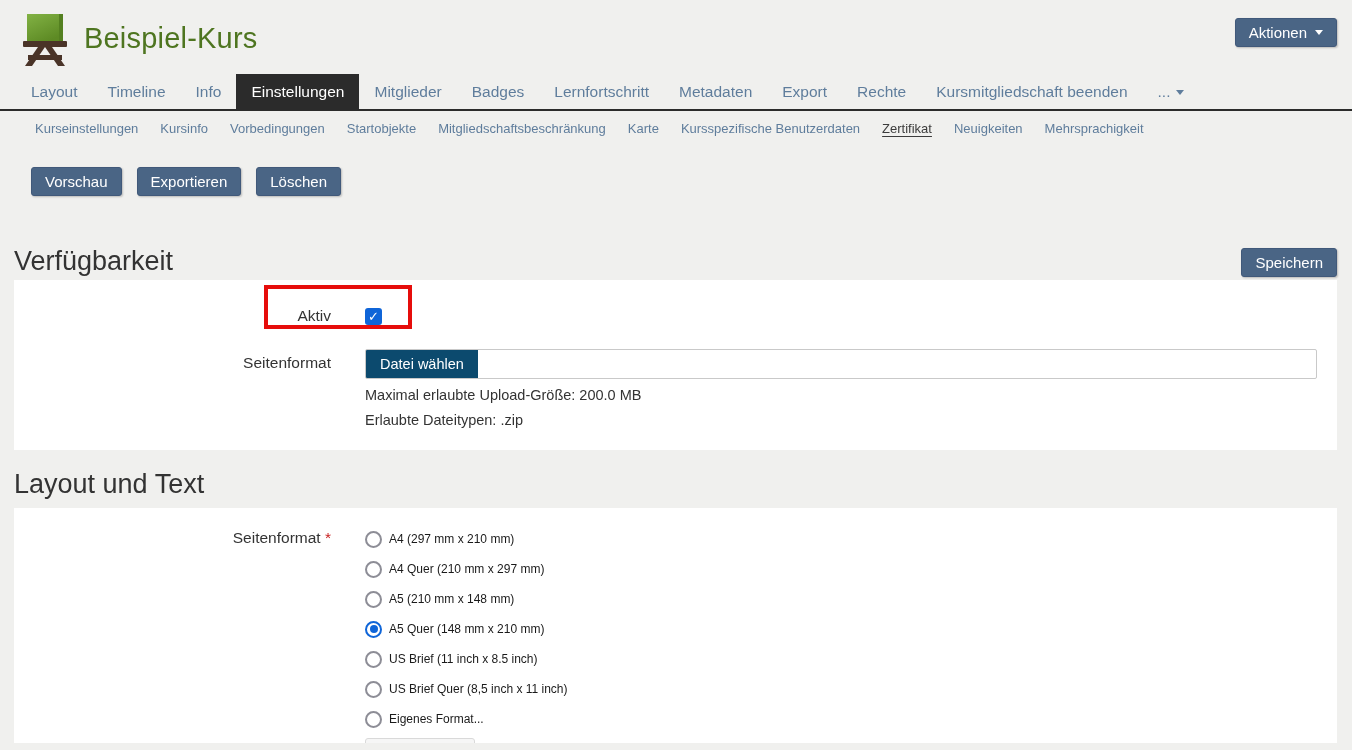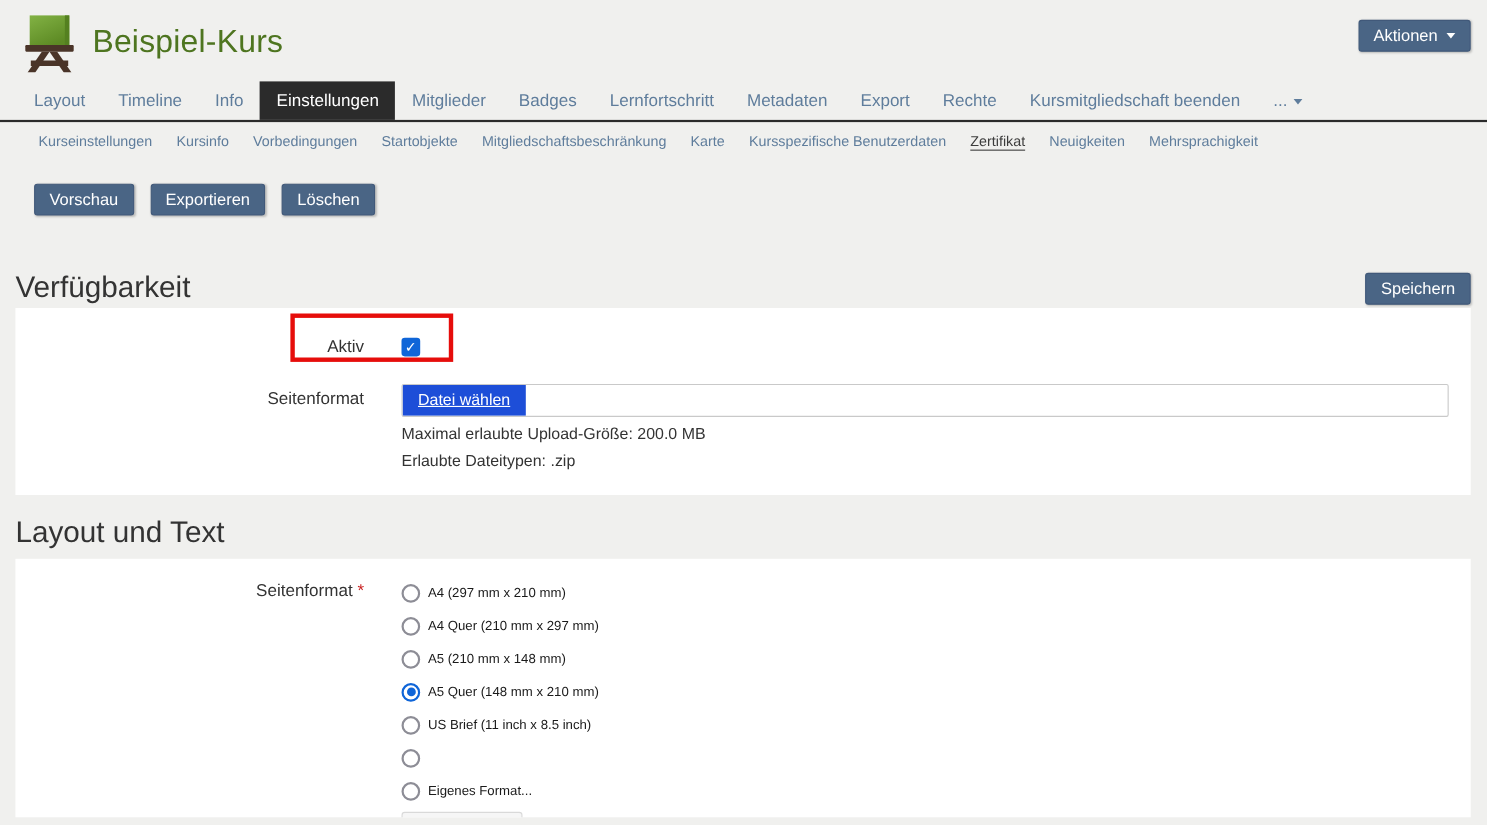--- a/index.html
+++ b/index.html
@@ -58,21 +58,21 @@
     display: inline-flex; align-items: center; justify-content: center;
     color: #fff; font-size: 13px; font-weight: bold; line-height: 1; cursor: pointer;
   }
   .annotation-box {
     position: absolute; left: 250px; top: 5px; width: 148px; height: 44px;
     border: 4px solid #e60d0b; pointer-events: none; z-index: 5;
   }
   
   .row-import { margin-top: 19px; }
   .filebox { display: flex; width: 952px; height: 30px; border: 1px solid #c9c9c9; background: #fff; border-radius: 2px; overflow: hidden; cursor: pointer; }
-  .filebtn { background: #1d4ed8; color: #fff; font-size: 14.5px; display: flex; align-items: center; padding: 0 14px; white-space: nowrap; text-decoration: underline; }
+  .filebtn { background: #0c4a6e; color: #fff; font-size: 14.5px; display: flex; align-items: center; padding: 0 14px; white-space: nowrap; }
   .file-value { flex: 1; }
   .hint { font-size: 14.5px; color: #333; margin-top: 7px; line-height: 18px; }
   .hint + .hint { margin-top: 7px; }
   
   .radio-group { display: flex; flex-direction: column; }
   .radio-option { display: flex; align-items: center; height: 30px; cursor: pointer; }
   .radio {
     width: 17px; height: 17px; border: 2px solid #8d8d96; border-radius: 50%;
     background: #fff; margin-right: 7px; position: relative; flex: 0 0 auto;
   }
@@ -213,20 +213,21 @@
           <label class="radio-option">
             <span class="radio checked"></span>
             <span class="radio-text">A5 Quer (148 mm x 210 mm)</span>
           </label>
           <label class="radio-option">
             <span class="radio"></span>
             <span class="radio-text">US Brief (11 inch x 8.5 inch)</span>
           </label>
           <label class="radio-option">
             <span class="radio"></span>
+            <span class="radio-text">US Brief Quer (8,5 inch x 11 inch)</span>
           </label>
           <label class="radio-option">
             <span class="radio"></span>
             <span class="radio-text">Eigenes Format...</span>
           </label>
         </div>
       <div class="next-element-sliver"></div>
     </div>
   </div>
 </div>

